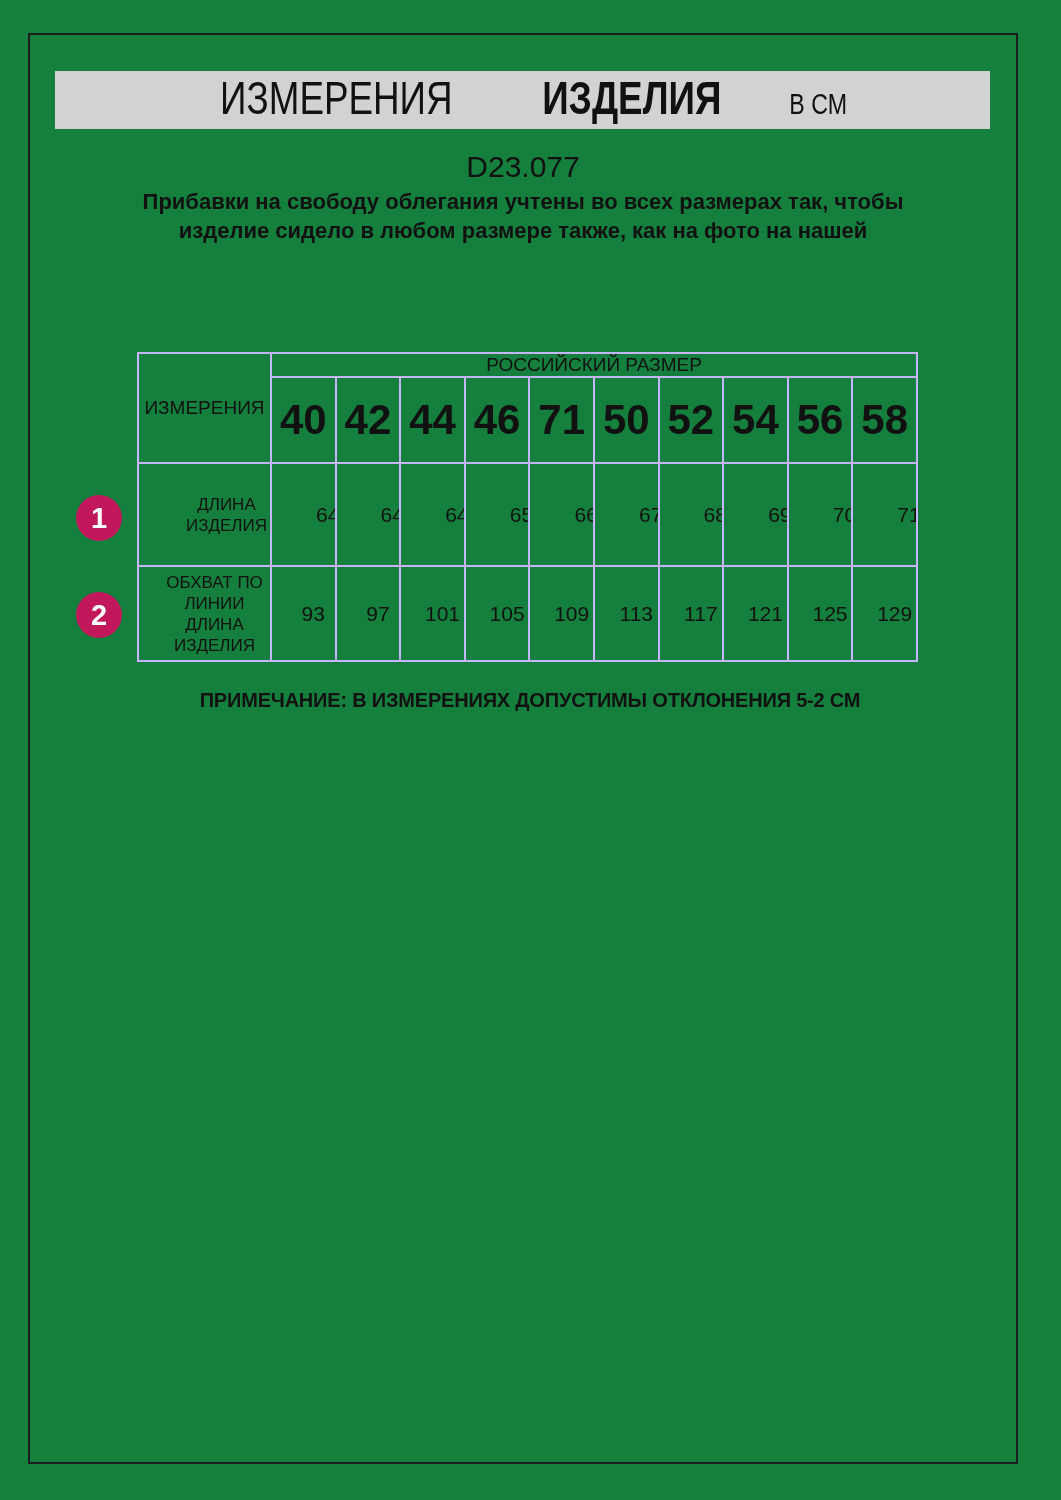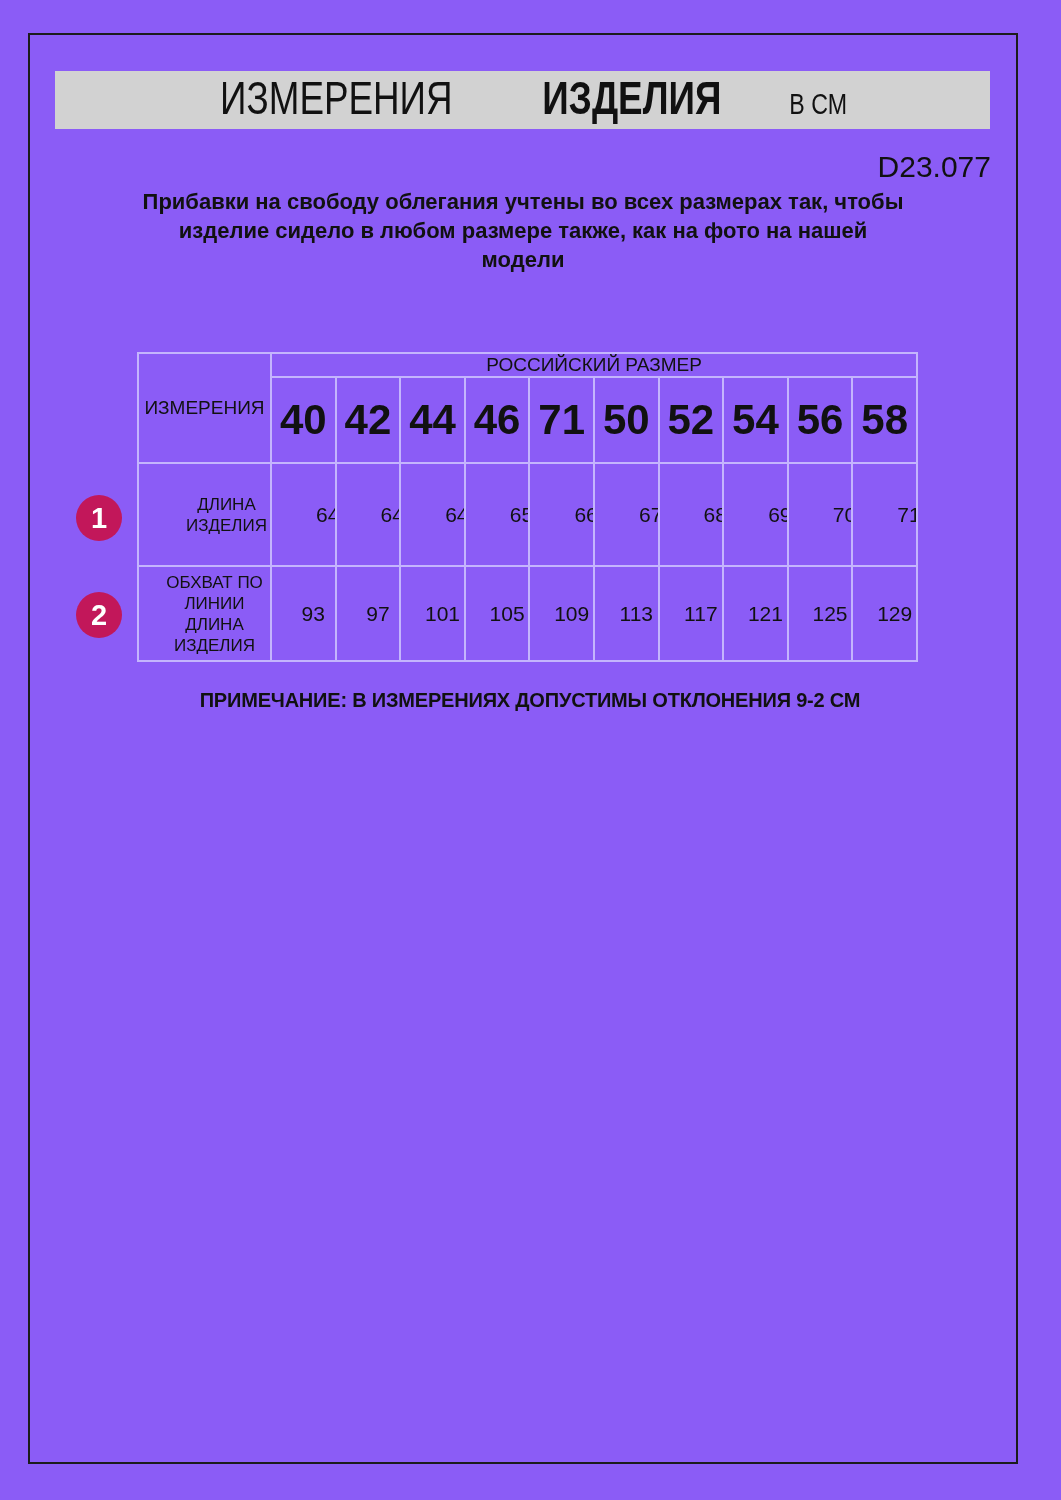--- a/index.html
+++ b/index.html
@@ -6,21 +6,21 @@
     margin: 0;
     padding: 0;
     background: #ffffff;
     font-family: "Liberation Sans", sans-serif;
     color: #111111;
   }
   .page {
     position: relative;
     width: 1061px;
     height: 1500px;
-    background: #8b5cf6;
+    background: #15803d;
     overflow: hidden;
   }
   .frame {
     position: absolute;
     left: 28px;
     top: 33px;
     width: 990px;
     height: 1431px;
     border: 2px solid #1c1c1c;
     box-sizing: border-box;
@@ -54,21 +54,21 @@
   }
   .title-units {
     font-size: 29px;
     font-weight: 400;
   }
   .article {
     position: absolute;
     left: 55px;
     top: 150px;
     width: 936px;
-    text-align: right;
+    text-align: center;
     font-size: 30px;
     font-weight: 400;
   }
   .desc {
     position: absolute;
     left: 55px;
     top: 187px;
     width: 936px;
     text-align: center;
     font-size: 22px;
@@ -147,21 +147,20 @@
     <span class="tw title-main">ИЗМЕРЕНИЯ</span>
     <span class="tw title-bold">ИЗДЕЛИЯ</span>
     <span class="tw title-units">В СМ</span>
   </div>
 
   <div class="article">D23.077</div>
 
   <div class="desc" id="description">
       <div>Прибавки на свободу облегания учтены во всех размерах так, чтобы</div>
       <div>изделие сидело в любом размере также, как на фото на нашей</div>
-      <div>модели</div>
     </div>
 
   <table class="size-table">
     <tbody>
       <tr>
         <td class="corner" rowspan="2" style="width:131px;">ИЗМЕРЕНИЯ</td>
         <td class="group-header" colspan="10">РОССИЙСКИЙ РАЗМЕР</td>
       </tr>
       <tr id="size-row">
           <td class="size-cell">40</td>
@@ -207,16 +206,16 @@
           <td class="val-cell">109</td>
           <td class="val-cell">113</td>
           <td class="val-cell">117</td>
           <td class="val-cell">121</td>
           <td class="val-cell">125</td>
           <td class="val-cell">129</td>
         </tr>
       </tbody>
   </table>
 
-  <div class="note">ПРИМЕЧАНИЕ: В ИЗМЕРЕНИЯХ ДОПУСТИМЫ ОТКЛОНЕНИЯ 9-2 СМ</div>
+  <div class="note">ПРИМЕЧАНИЕ: В ИЗМЕРЕНИЯХ ДОПУСТИМЫ ОТКЛОНЕНИЯ 5-2 СМ</div>
 <div class="badge badge-1" style="background: rgb(194, 23, 90);">1</div>
     <div class="badge badge-2" style="background: rgb(194, 23, 90);">2</div>
   </div>
 
 </body></html>

